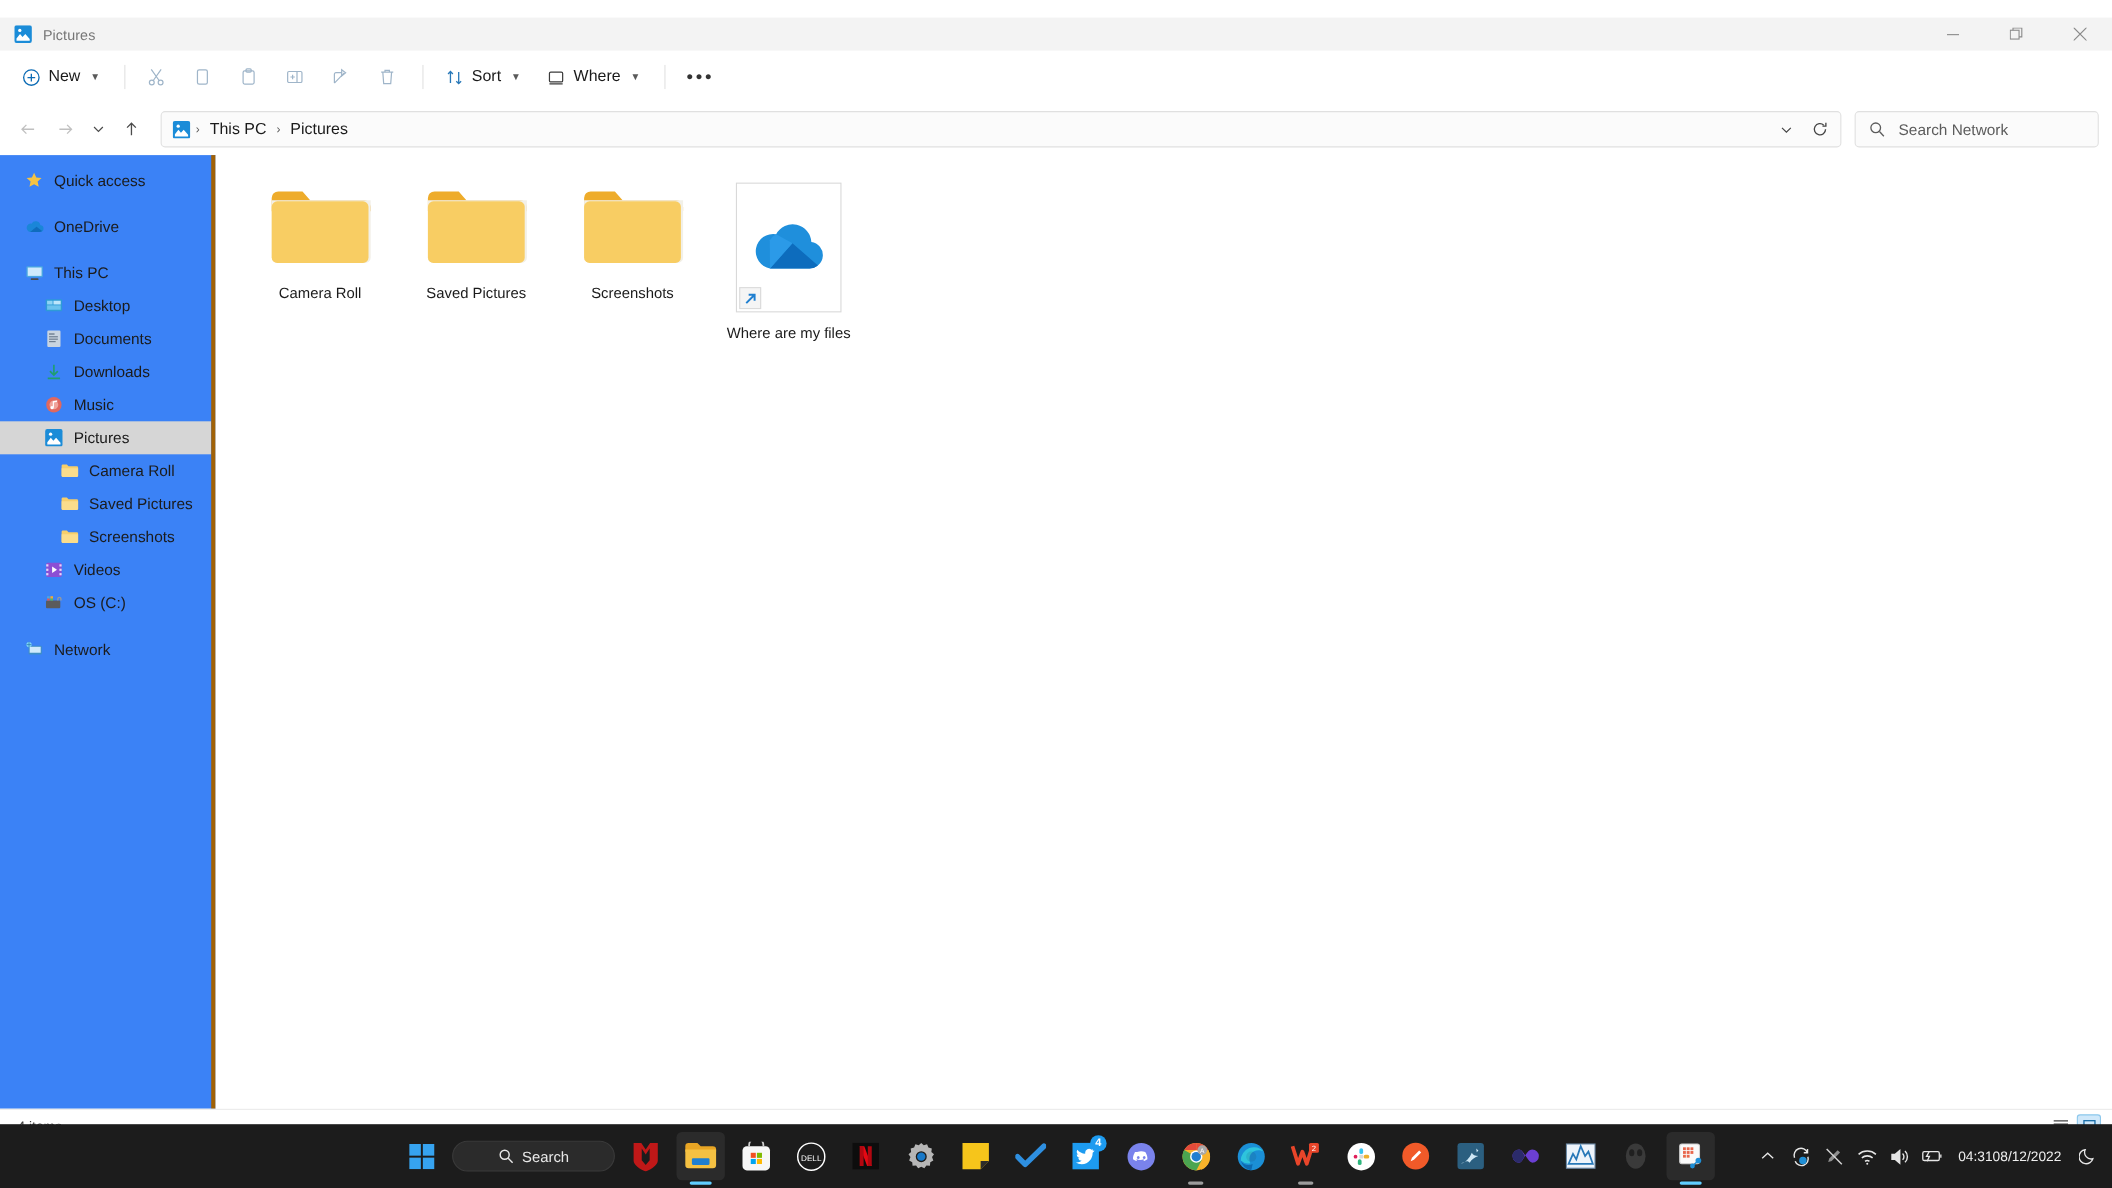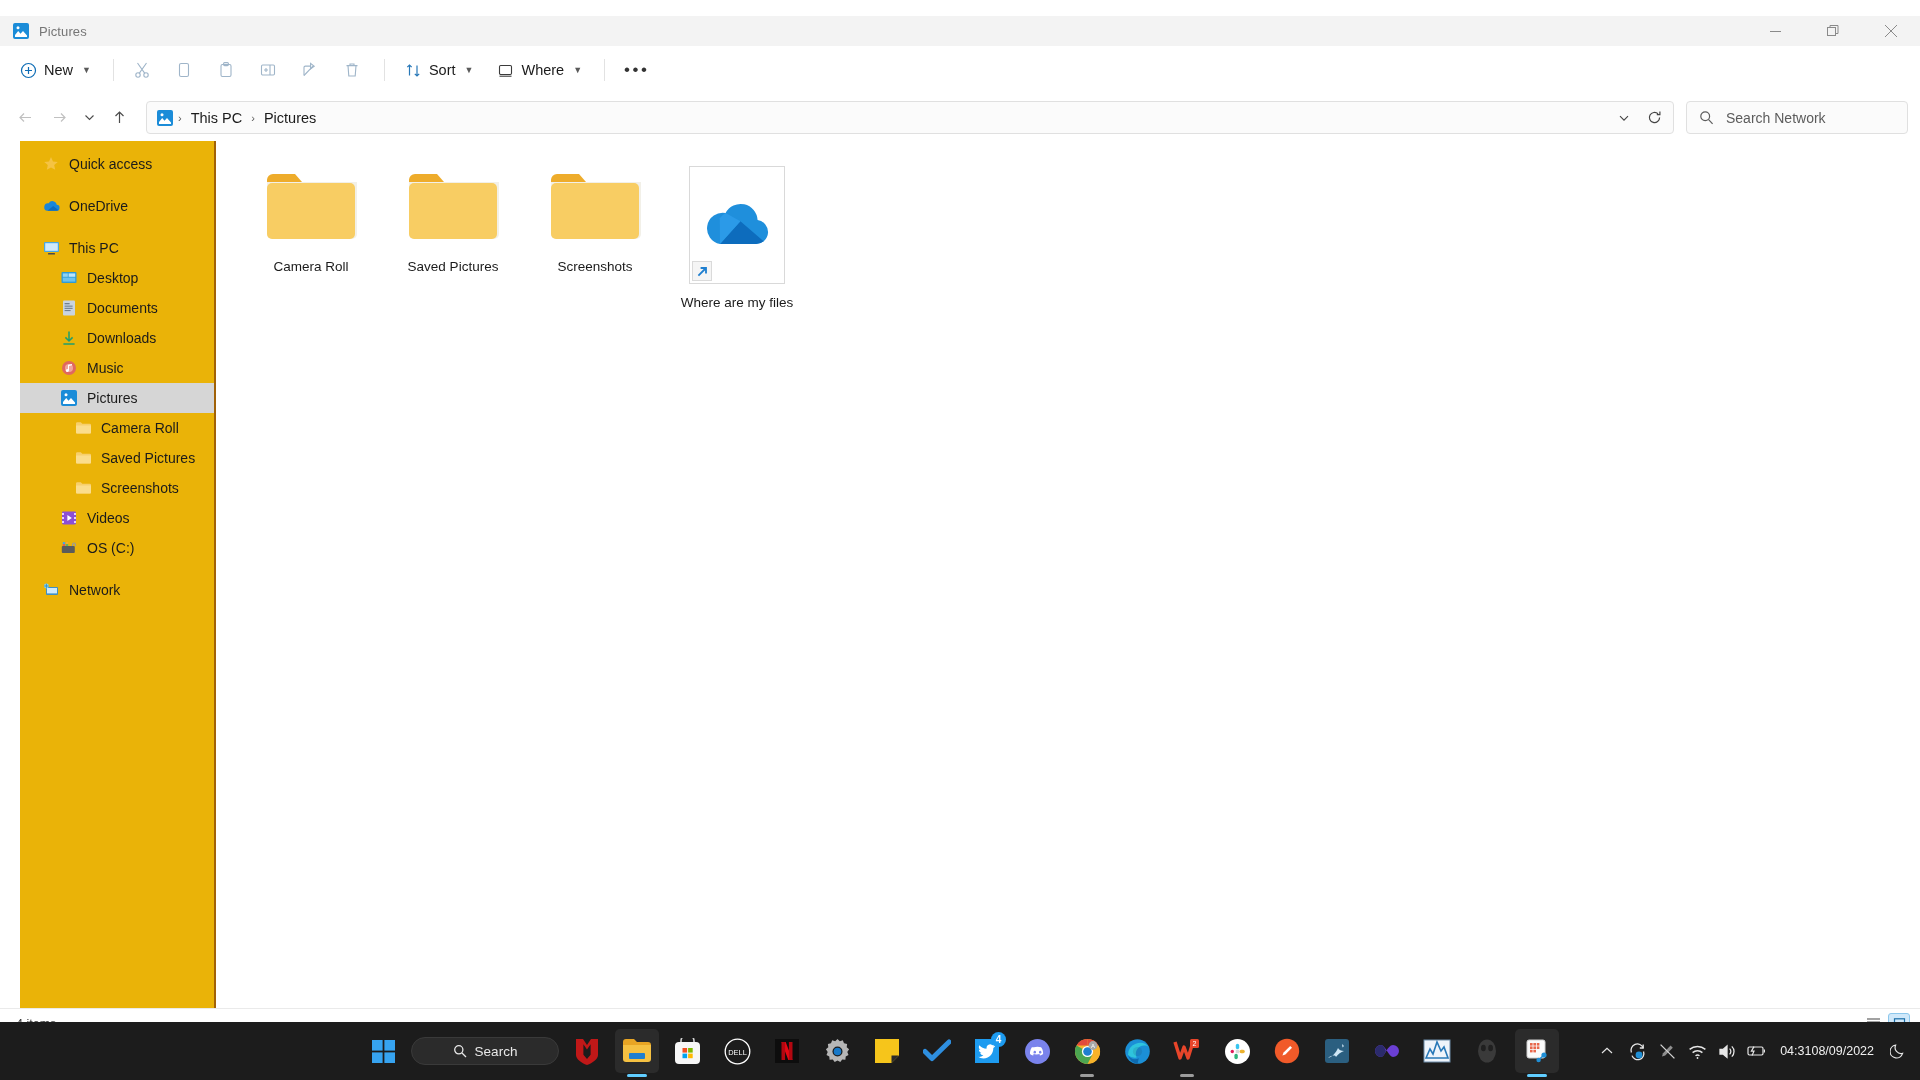--- a/index.html
+++ b/index.html
@@ -90,25 +90,24 @@
     display: flex; align-items: center; padding-left: 12px; gap: 12px;
   }
   .search-ph { font-size: 14px; color: #5c5c5c; }
 
   
   .body-split { flex: 1 1 auto; display: flex; min-height: 0; }
 
   
   .sidebar {
     width: 196px; flex: 0 0 196px;
-    background: #eab308;
-    border-right: 2px solid #a16207;
+    background: #3b82f6;
+    border-right: 4px solid #a16207;
     padding-top: 8px;
     overflow: hidden;
-    margin-left: 20px;
   }
   .nav-item {
     height: 30px; display: flex; align-items: center;
     gap: 9px; font-size: 14px; color: #1b1b1b;
     padding-left: 22px; cursor: default;
   }
   .nav-item.selected { background: #d6d6d6; }
   .nav-item.lvl1 { padding-left: 40px; }
   .nav-item.lvl2 { padding-left: 54px; }
   .nav-spacer { height: 12px; }
@@ -864,21 +863,21 @@
     </div>
     <div class="tray-ico">
       <svg width="22" height="16" viewBox="0 0 22 16" fill="none" stroke="currentColor" stroke-width="1.2">
           <rect x="2" y="4" width="15" height="8" rx="1.4"></rect>
           <path d="M18.4 6.6v2.8"></path>
           <path d="M8 3.6l-2.6 4.6h2.6L6 12.6" stroke-width="1.2"></path>
         </svg>
     </div>
     <div class="clock">
       <span>04:31</span>
-      <span>08/09/2022</span>
+      <span>08/12/2022</span>
     </div>
     <div class="moon">
       <svg width="16" height="16" viewBox="0 0 16 16" fill="none" stroke="currentColor" stroke-width="1.2">
           <path d="M12.6 10.4A6 6 0 015.6 2.2a6.4 6.4 0 107 8.2z"></path>
         </svg>
     </div>
   </div>
 </div>
 
 </body></html>

